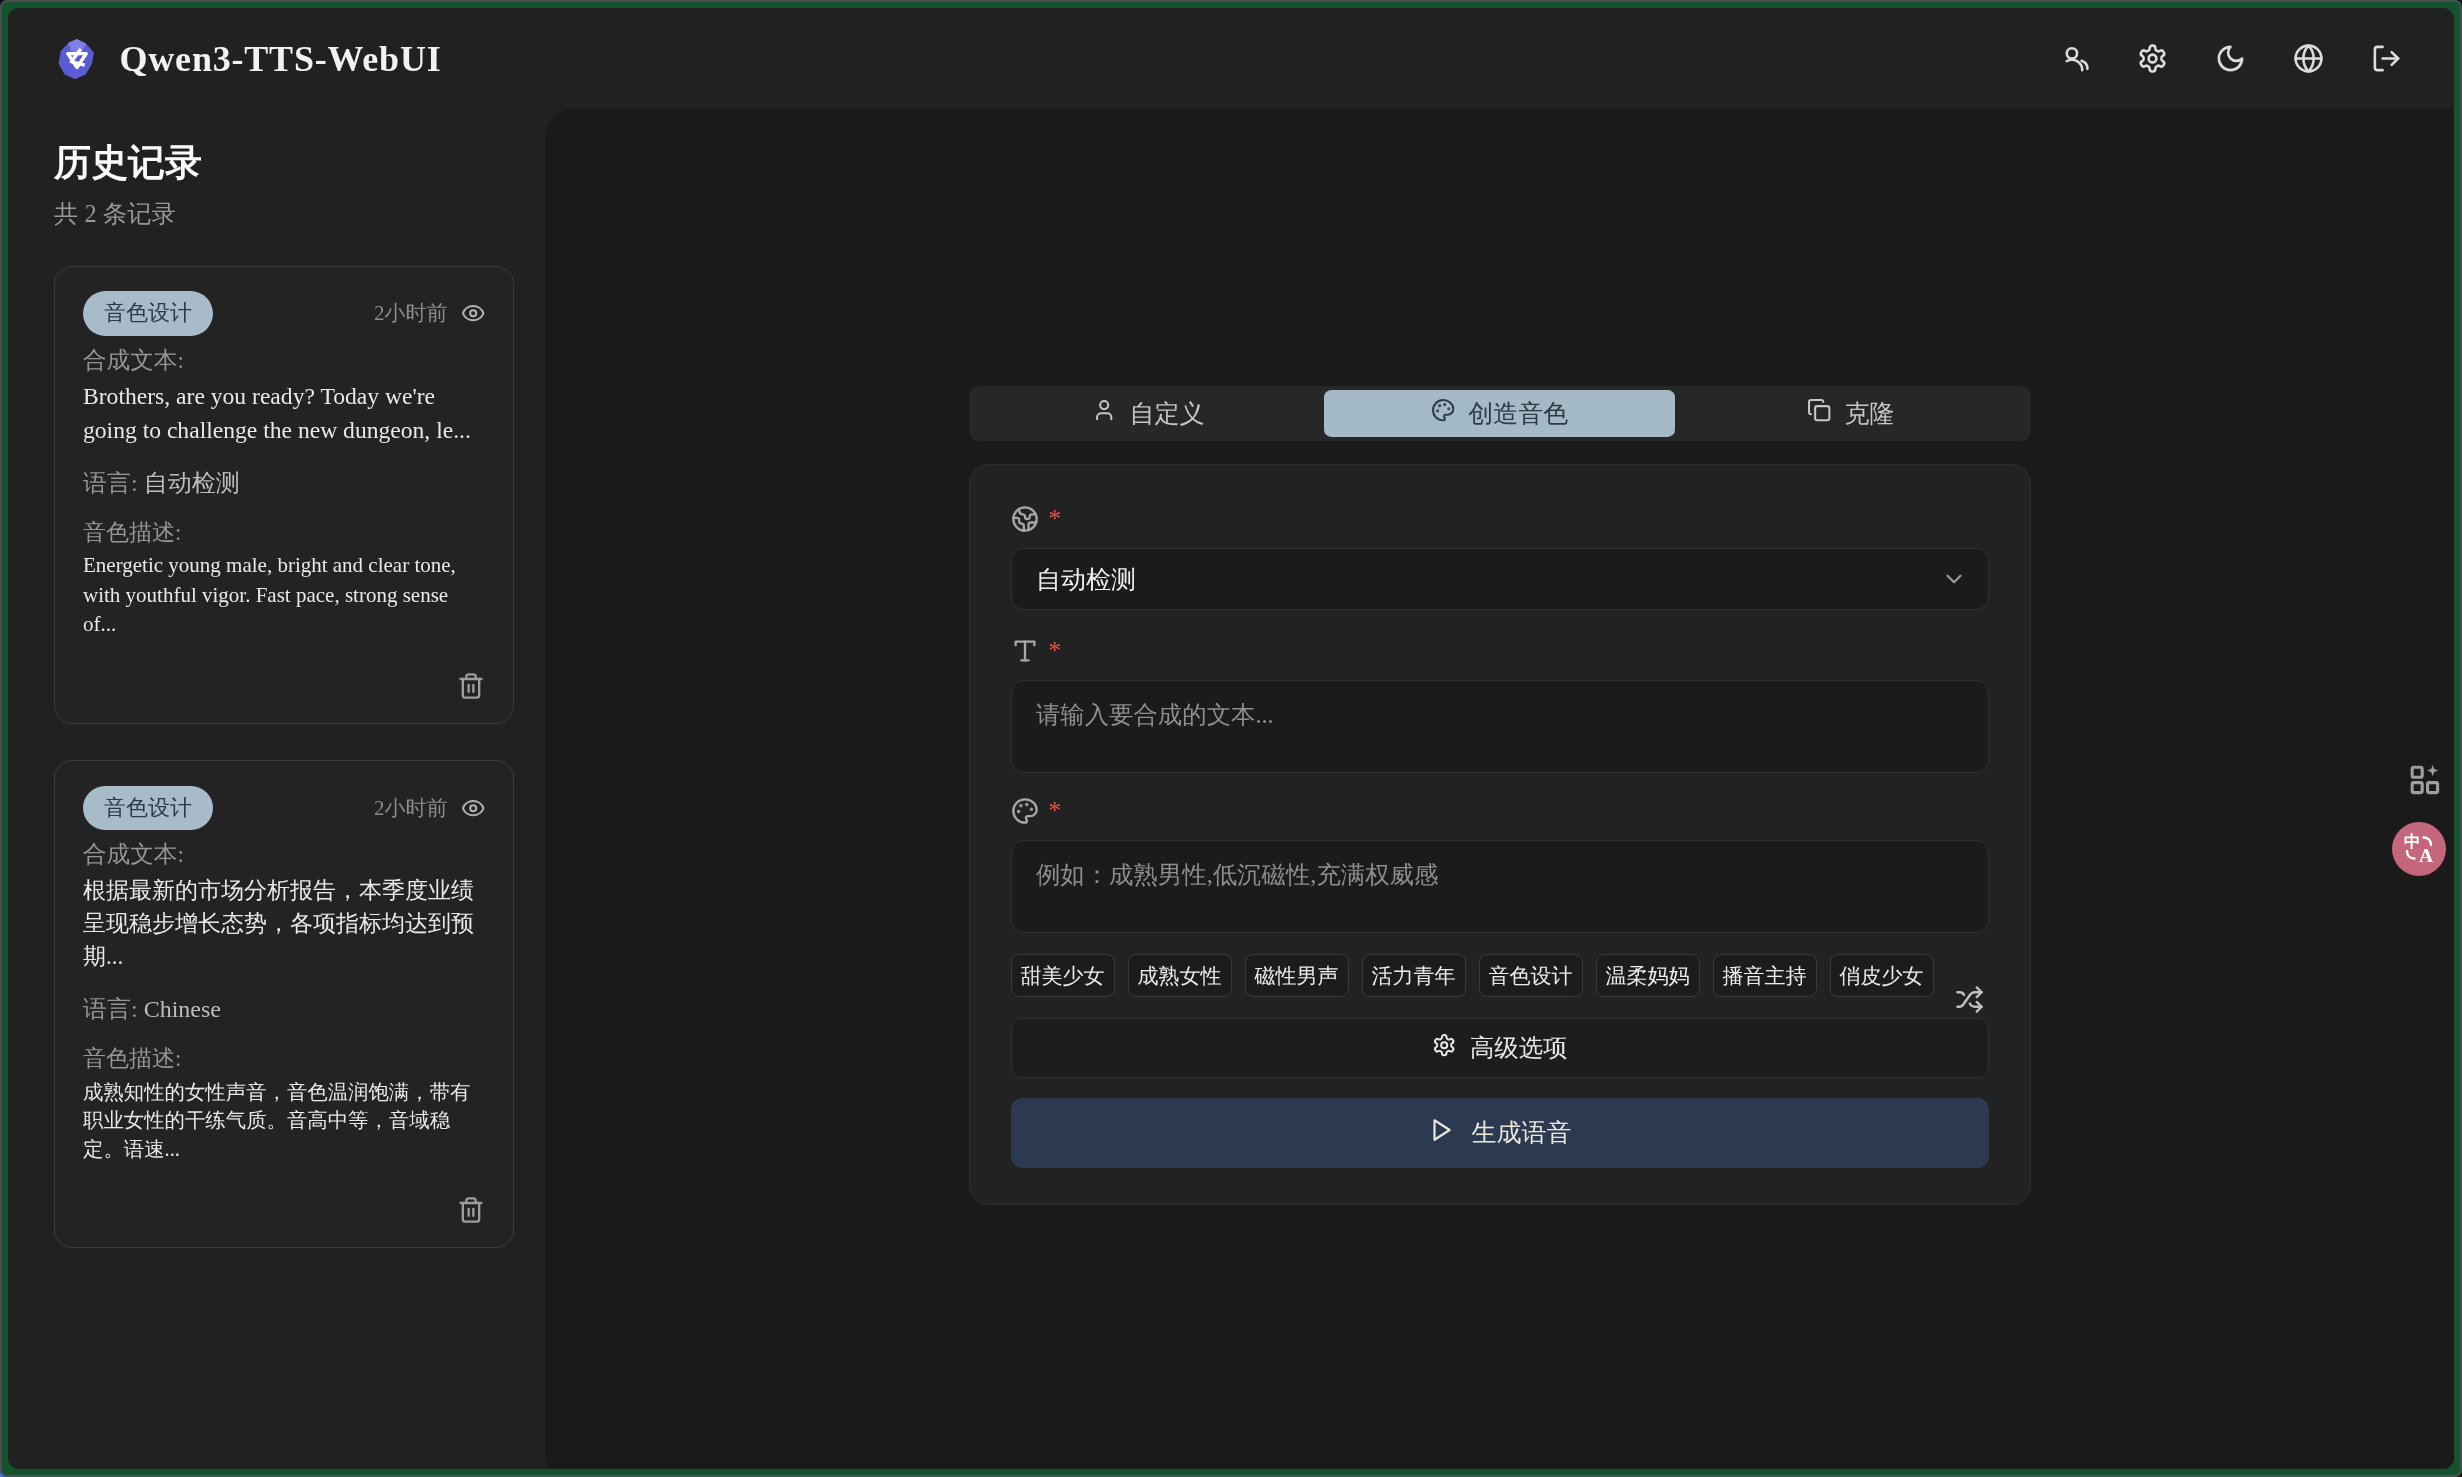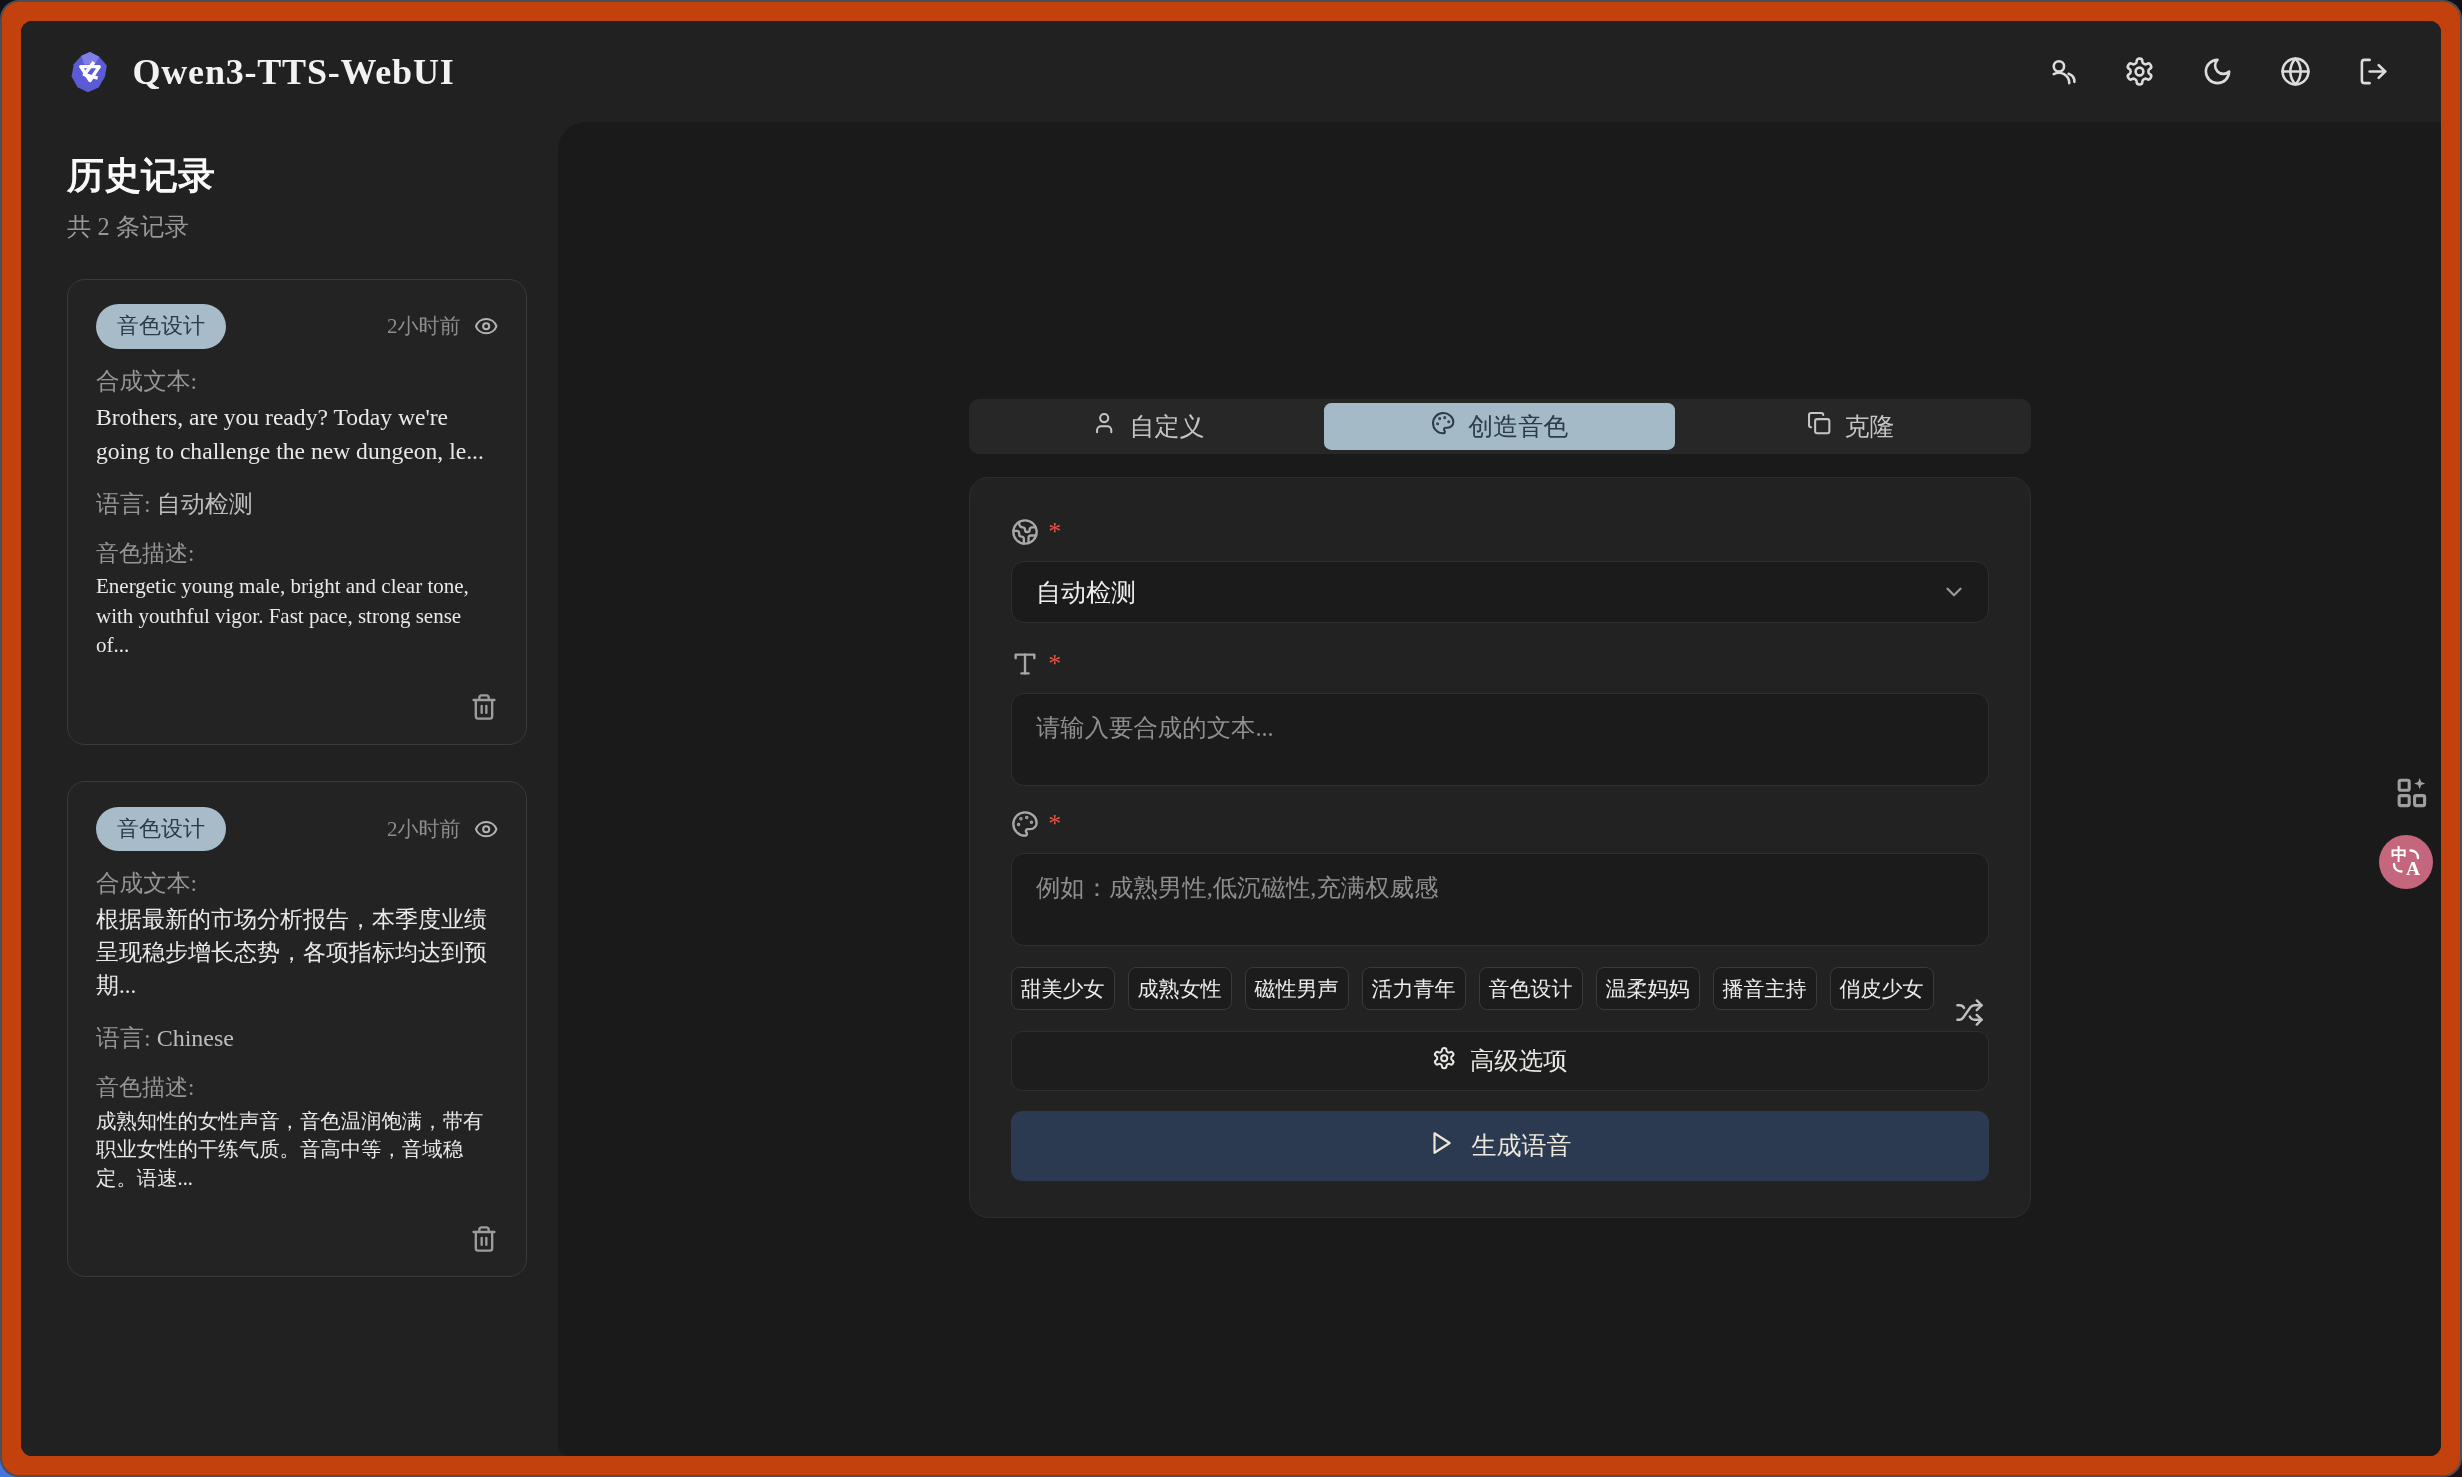--- a/index.html
+++ b/index.html
@@ -10,23 +10,23 @@
     position:relative;
     overflow:hidden;
     color:#ededed;
   }
   .desktop-corner-left { position:absolute; left:0; bottom:0; width:90px; height:90px; background:#4a74dd; }
   .desktop-corner-right { position:absolute; right:0; bottom:0; width:90px; height:90px; background:#241216; }
 
   .window {
     position:absolute; inset:0;
     border:2.4px solid #4a4e55;
-    border-radius:19px;
-    background:#c2410c;
-    padding:19px;
+    border-radius:7px;
+    background:#14532d;
+    padding:6px;
   }
   .app {
     width:100%; height:100%;
     background:#212121;
     border-radius:11.4px;
     overflow:hidden;
     display:flex; flex-direction:column;
     position:relative;
   }
 
@@ -65,21 +65,21 @@
   }
   .card-top { display:flex; align-items:center; }
   .badge {
     background:#a7bcc8; color:#2a3b49;
     font-size:22px; padding:7.3px 21px;
     border-radius:813px;
   }
   .card-top-spacer { flex:1; }
   .card-time { font-size:21px; color:#8d8d8d; margin-right:13px; }
   .eye-btn { color:#b2b2b2; }
-  .card-label { color:#969696; font-size:23.6px; margin-top:16px; }
+  .card-label { color:#969696; font-size:23.6px; margin-top:8px; }
   .card-text { color:#e9e9e9; font-size:23.6px; line-height:1.45; margin-top:3.3px; }
   .card-text.cjk { font-size:23px; }
   .card-lang { font-size:24px; margin-top:19.5px; color:#969696; }
   .card-lang .lang-value { color:#bdbdbd; }
   .card-desc-label { color:#969696; font-size:23px; margin-top:18px; }
   .card-desc { color:#e9e9e9; font-size:21px; line-height:1.4; margin-top:3.3px; }
   .card-desc.cjk { font-size:20.4px; }
   .card-footer { display:flex; justify-content:flex-end; margin-top:33px; }
   .trash-btn { color:#9d9d9d; }
 

